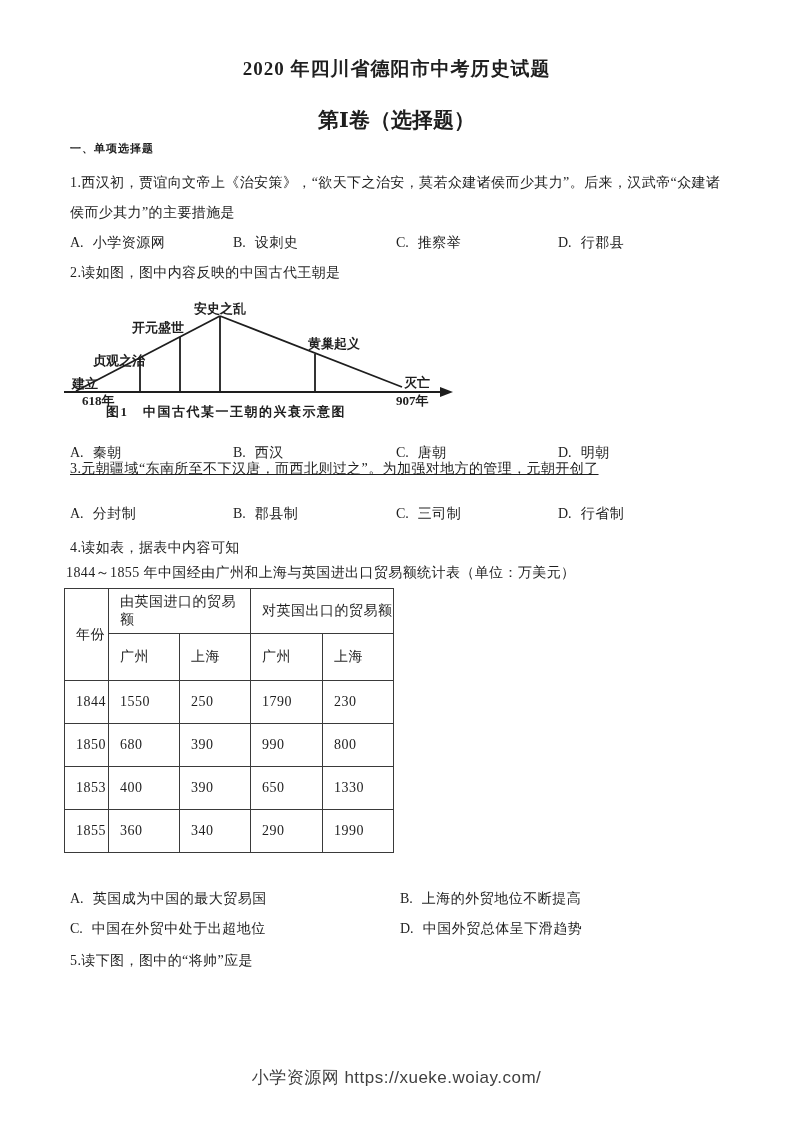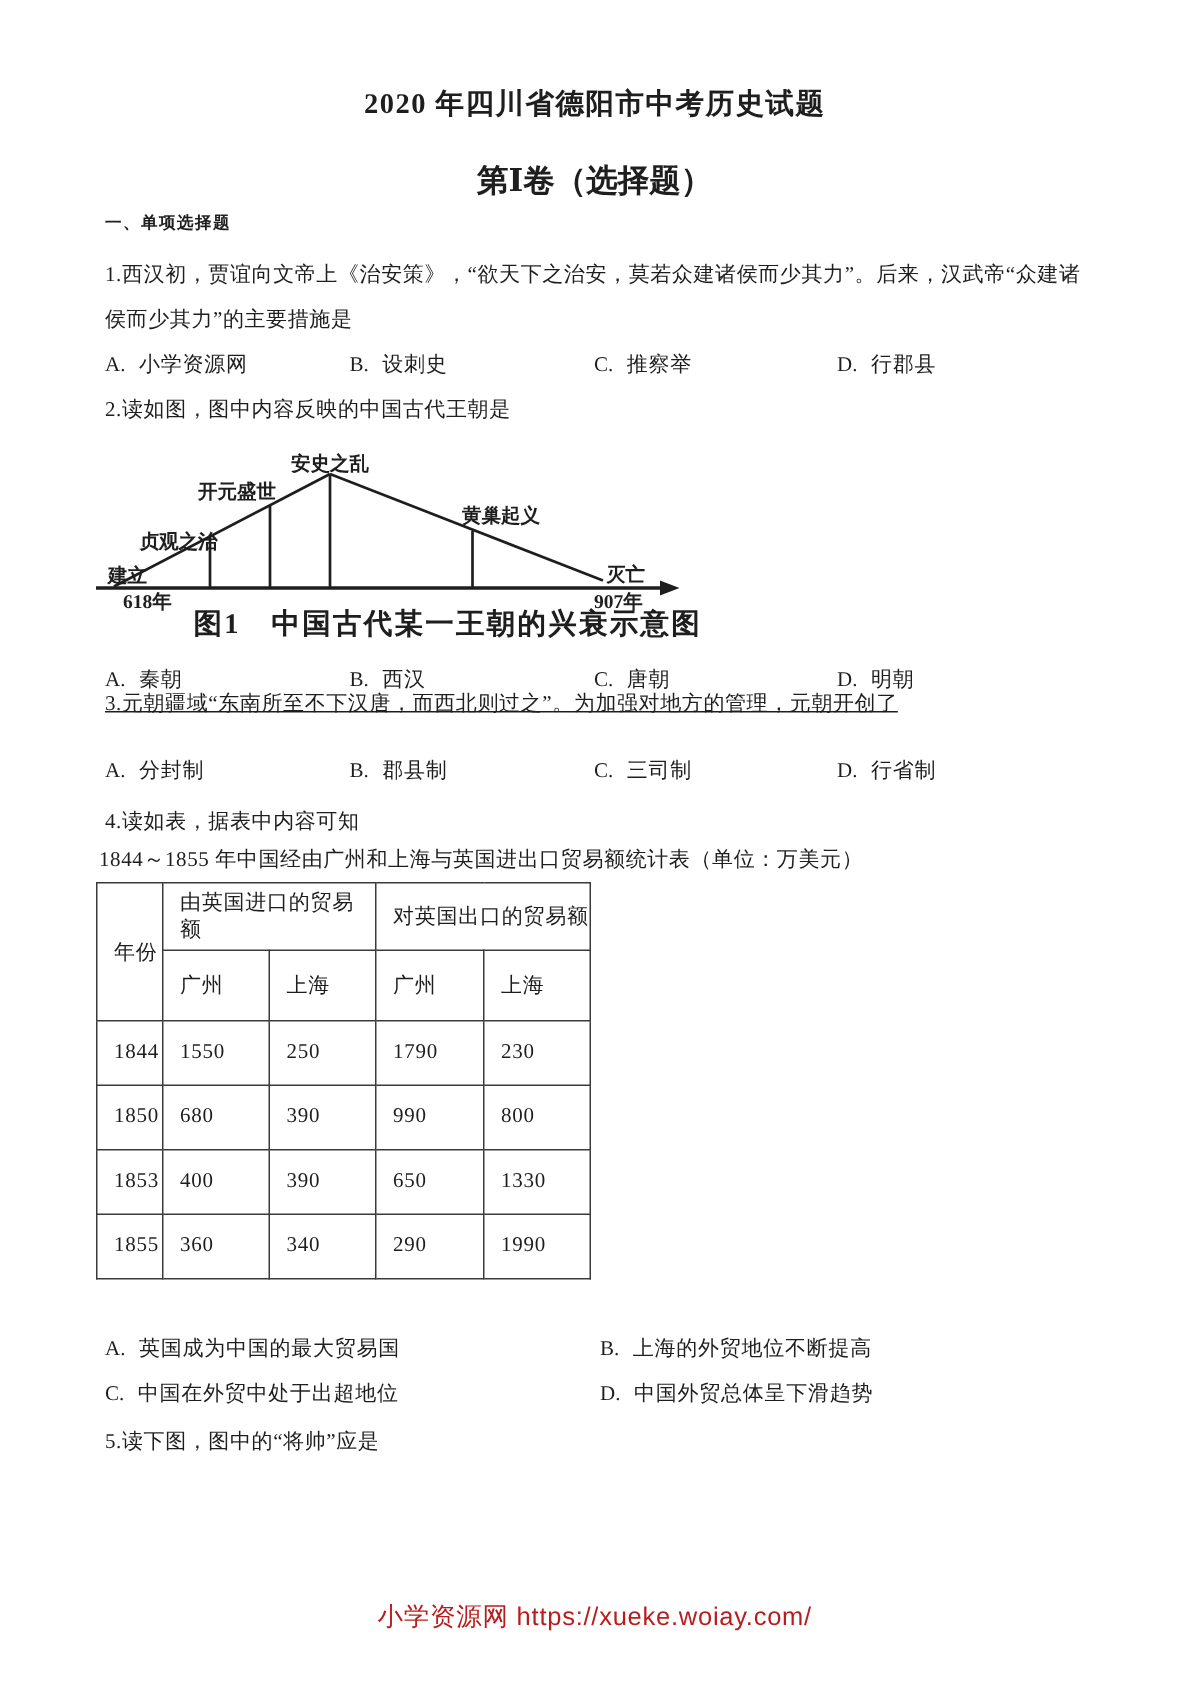--- a/index.html
+++ b/index.html
@@ -32,22 +32,22 @@
   .opt-row { left:0; top:0; width:100%; height:18px; }
   .opt { position:absolute; font-size:14px; white-space:nowrap; }
   .opt .opt-label { display:inline-block; }
   .opt .opt-text  { display:inline-block; margin-left:9px; letter-spacing:0.5px; }
   .o1 { left:70px; }  .o2 { left:233px; } .o3 { left:396px; } .o4 { left:558px; }
   .w1 { left:70px; }  .w2 { left:400px; }
 
   
   .fig-svg { top:292px; left:60px; width:400px; height:118px; }
   .fig-caption {
-    top:403px; left:129px;
-    font-size:19px; font-weight:bold;
+    top:403px; left:106px;
+    font-size:13px; font-weight:bold;
     letter-spacing:1.5px;
     white-space:nowrap;
     text-align:right;
   }
   .fig-label { font-weight:bold; font-size:13px; font-family:"Liberation Serif","DejaVu Serif",serif; }
   .fig-label-sm { font-weight:bold; font-size:13px; font-family:"Liberation Serif","DejaVu Serif",serif; }
 
   
   .table-caption { top:564px; left:66px; font-size:14px; letter-spacing:0.4px; white-space:nowrap; }
   table.trade {
@@ -68,21 +68,21 @@
   td.c-year { padding-left:6px; }
   tr.r-grp  { height:45px; }
   tr.r-sub  { height:47px; }
   tr.r-data { height:43px; }
 
   .footer {
     top:1066px; left:0; width:100%;
     text-align:center;
     font-family:"Liberation Sans","DejaVu Sans",sans-serif;
     font-size:17px;
-    color:#b91c1c;
+    color:#404040;
     letter-spacing:0.5px;
   }
 </style>
 </head>
 <body>
 
 <div class="page">
 
   <div class="abs doc-title">2020 年四川省德阳市中考历史试题</div>
   <div class="abs doc-subtitle">第Ⅰ卷（选择题）</div>

